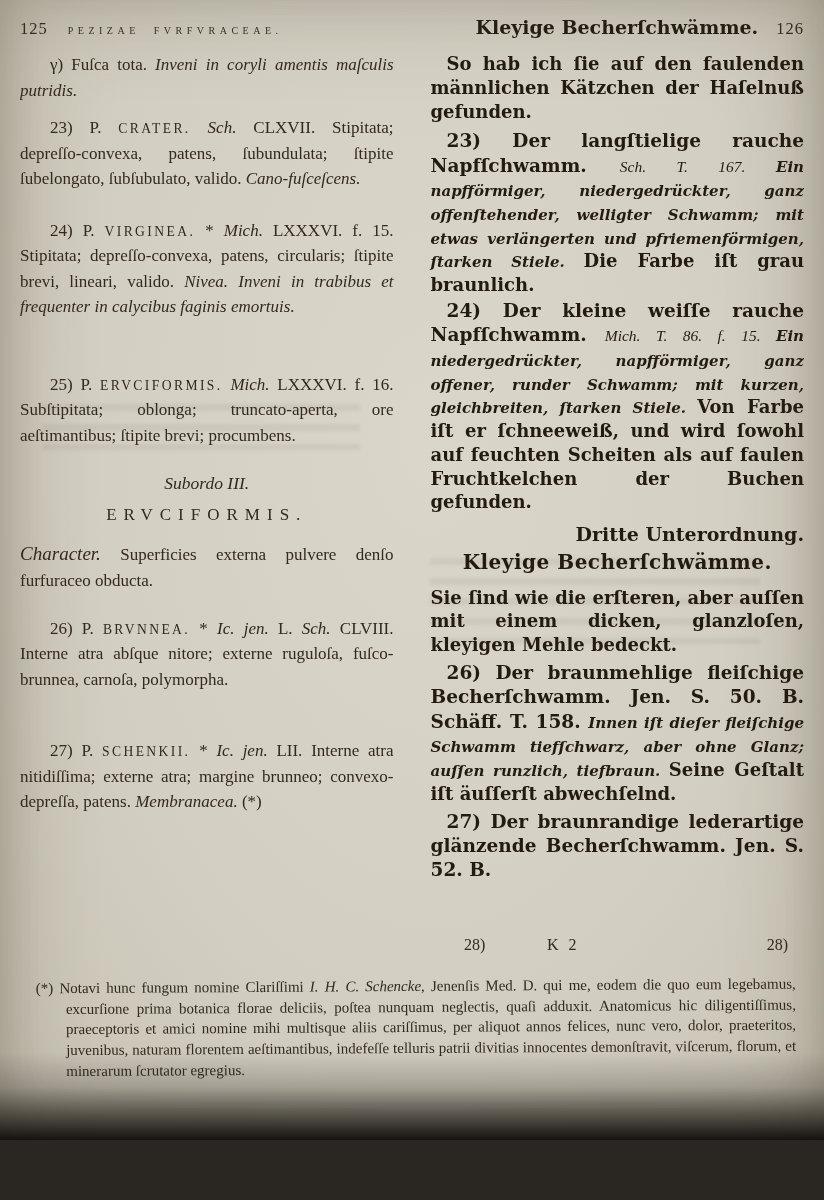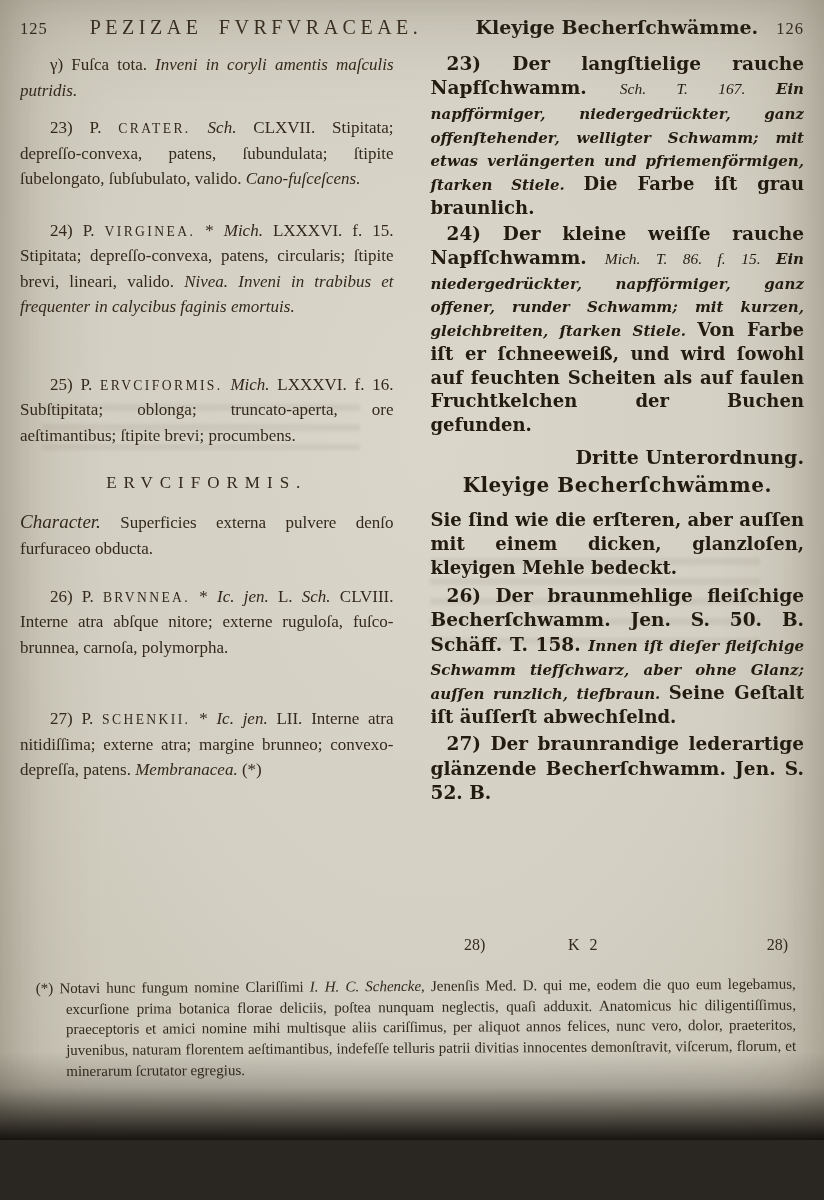--- a/index.html
+++ b/index.html
@@ -15,21 +15,21 @@
   }
   .scan::after {
     content:""; position:absolute; left:0; right:0; bottom:0; height:88px; pointer-events:none;
     background: linear-gradient(to bottom, rgba(35,30,24,0) 0%, rgba(35,30,24,.22) 40%, rgba(24,21,17,.72) 80%, rgba(14,12,10,.95) 100%);
   }
   .page { position:relative; height:100%; box-sizing:border-box; padding:16px 20px 0 20px; }
 
   
   .running-head { display:flex; align-items:baseline; font-family:"Liberation Serif",serif; }
   .pnum { font-size:16.5px; letter-spacing:1px; color:#352b1e; }
-  .rh-latin { margin-left:42px; font-size:20px; letter-spacing:4.5px; word-spacing:7px; color:#3a2f21; }
+  .rh-latin { margin-left:20px; font-size:10px; letter-spacing:4.5px; word-spacing:7px; color:#3a2f21; }
   .rh-spacer { flex:1; }
   .rh-frak { margin-right:18px; font-family:"DejaVu Serif",serif; font-weight:700; font-size:19px; color:#261d12; }
 
   
   .ghost { position:absolute; pointer-events:none; opacity:.5; filter:blur(1.7px);
     background: repeating-linear-gradient(to bottom, rgba(0,0,0,0) 0 6px, rgba(93,82,60,.16) 6px 13px, rgba(0,0,0,0) 13px 20px); }
   .ghost-1 { left:430px; top:552px; width:330px; height:92px; }
   .ghost-2 { left:42px; top:398px; width:318px; height:52px; }
 
   
@@ -53,21 +53,21 @@
   .h-kleyige { text-align:center; text-indent:0 !important; font-size:20px; letter-spacing:.5px; margin:0 0 10px 0 !important; }
 
   
   .mb2{margin-bottom:2px !important;} .mb4{margin-bottom:4px !important;} .mb6{margin-bottom:6px !important;}
   .mb10{margin-bottom:10px !important;} .mb12{margin-bottom:12px !important;} .mb22{margin-bottom:22px !important;}
   .mb26{margin-bottom:26px !important;} .mb46{margin-bottom:46px !important;} .mb52{margin-bottom:52px !important;}
 
   
   .bottom-row { position:relative; height:30px; font-family:"Liberation Serif",serif; font-size:16px; color:#33291d; }
   .cw-l { position:absolute; left:444px; top:0; }
-  .sig  { position:absolute; left:548px; top:0; letter-spacing:3px; }
+  .sig  { position:absolute; left:527px; top:0; letter-spacing:3px; }
   .cw-r { position:absolute; right:16px; top:0; }
 
   
   .footnote { margin-top:10px; font-family:"Liberation Serif",serif; font-size:15px; line-height:1.38;
     text-align:justify; color:#322a1e; transform:rotate(-0.35deg); }
   .footnote p { margin:0 8px 0 16px; padding-left:30px; text-indent:-30px; }
 </style>
 </head>
 <body>
 
@@ -90,32 +90,34 @@
       <div class="col col-latin">
 
         <p class="mb12"><span>γ) Fuſca tota.  </span><span class="it">Inveni in coryli amentis maſculis putridis.</span></p>
 
         <p class="mb26"><span>23) P. </span><span class="sc">CRATER.</span><span class="it"> Sch. </span><span>CLXVII.  </span><span>Stipitata; depreſſo-convexa, patens, ſubundulata; ſtipite ſubelongato, ſubſubulato, valido.  </span><span class="it">Cano-fuſceſcens.</span></p>
 
         <p class="mb52"><span>24) P. </span><span class="sc">VIRGINEA.</span><span> * </span><span class="it">Mich.</span><span> LXXXVI. f. 15.  </span><span>Stipitata; depreſſo-convexa, patens, circularis; ſtipite brevi, lineari, valido. </span><span class="it">Nivea.  Inveni in trabibus et frequenter in calycibus faginis emortuis.</span></p>
 
         <p class="mb22"><span>25) P. </span><span class="sc">ERVCIFORMIS.</span><span>  </span><span class="it">Mich.</span><span> LXXXVI. f. 16.  </span><span>Subſtipitata; oblonga; truncato-aperta, ore aeſtimantibus; ſtipite brevi; procumbens.</span></p>
 
+        <p class="h-subordo">Subordo III.</p>
         <p class="h-furf">ERVCIFORMIS.</p>
 
         <p class="mb22" style="text-indent:0"><span class="charlead">Character.</span><span>  Superficies externa pulvere denſo furfuraceo obducta.</span></p>
 
         <p class="mb46"><span>26) P. </span><span class="sc">BRVNNEA.</span><span> * </span><span class="it">Ic. jen.</span><span> L. </span><span class="it">Sch.</span><span> CLVIII.  </span><span>Interne atra abſque nitore; externe ruguloſa, fuſco-brunnea, carnoſa, polymorpha.</span></p>
 
         <p><span>27) P. </span><span class="sc">SCHENKII.</span><span> * </span><span class="it">Ic. jen.</span><span> LII.  </span><span>Interne atra nitidiſſima; externe atra; margine brunneo; convexo-depreſſa, patens. </span><span class="it">Membranacea.</span><span>  (*)</span></p>
 
       </div>
 
       <div class="col col-german">
 
+        <p class="mb6">So hab ich ſie auf den faulenden männlichen Kätzchen der Haſelnuß gefunden.</p>
 
         <p class="mb2"><span class="de-head">23) Der langſtielige rauche Napfſchwamm. </span><span class="de-cite">Sch. T. 167.  </span><span class="de-body">Ein napfförmiger, niedergedrückter, ganz offenſtehender, welligter Schwamm; mit etwas verlängerten und pfriemenförmigen, ſtarken Stiele.  </span><span>Die Farbe iſt grau braunlich.</span></p>
 
         <p class="mb2"><span class="de-head">24) Der kleine weiſſe rauche Napfſchwamm. </span><span class="de-cite">Mich. T. 86. f. 15.  </span><span class="de-body">Ein niedergedrückter, napfförmiger, ganz offener, runder Schwamm; mit kurzen, gleichbreiten, ſtarken Stiele.  </span><span>Von Farbe iſt er ſchneeweiß, und wird ſowohl auf feuchten Scheiten als auf faulen Fruchtkelchen der Buchen gefunden.</span></p>
 
 
         <p class="h-dritte">Dritte Unterordnung.</p>
         <p class="h-kleyige">Kleyige Becherſchwämme.</p>
 
         <p class="mb4" style="text-indent:0">Sie ſind wie die erſteren, aber auſſen mit einem dicken, glanzloſen, kleyigen Mehle bedeckt.</p>

